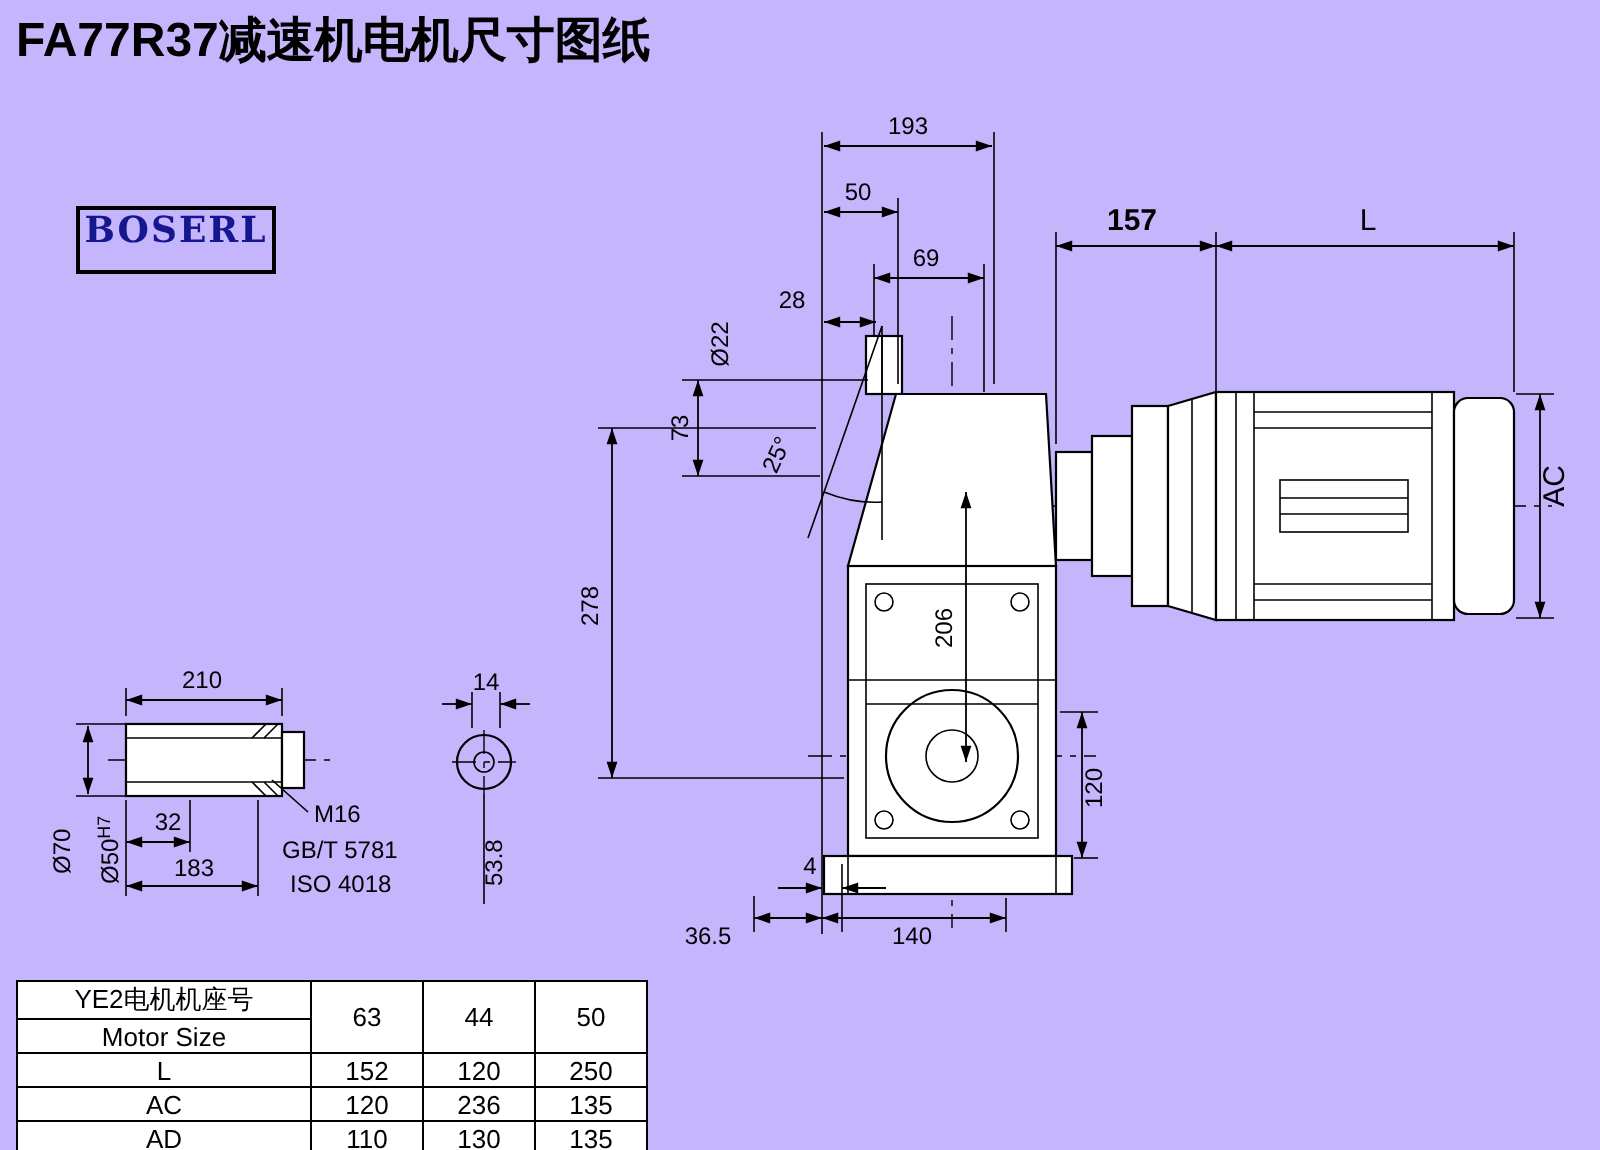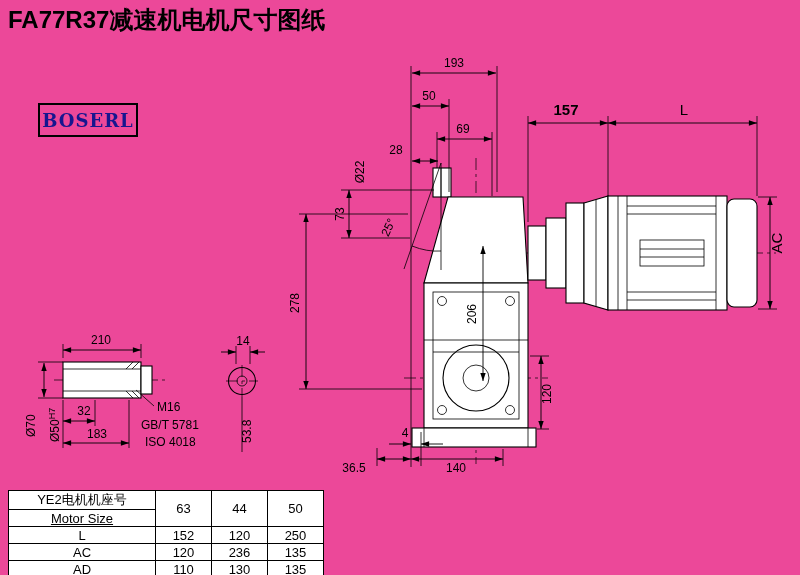--- a/index.html
+++ b/index.html
@@ -1,40 +1,40 @@
 <!DOCTYPE html>
 <html><head>
 <meta charset="utf-8">
 <style>
   html,body{margin:0;padding:0;background:#fff;}
-  .canvas{position:relative;width:800px;height:575px;background:#ec4899;overflow:hidden;
+  .canvas{position:relative;width:800px;height:575px;background:#c4b5fd;overflow:hidden;
           font-family:"Liberation Sans",sans-serif;color:#000;}
   .page-title{position:absolute;left:8px;top:4px;font-size:24px;font-weight:700;
               letter-spacing:0px;white-space:nowrap;}
   .brand-box{position:absolute;left:38px;top:103px;width:96px;height:30px;border:2px solid #000;
-             display:flex;align-items:center;justify-content:center;}
+             display:flex;justify-content:center;}
   .brand-text{font-family:"DejaVu Serif","Liberation Serif",serif;font-weight:700;font-size:18px;
               color:#16168f;letter-spacing:1px;}
   svg.drawing{position:absolute;left:0;top:0;}
   svg.drawing text{font-family:"Liberation Sans",sans-serif;font-size:12px;fill:#000;text-anchor:middle;}
   svg.drawing text.big{font-size:15px;}
   svg.drawing text.bold{font-weight:700;}
   svg.drawing text.ta-s{text-anchor:start;}
   .ln{stroke:#000;stroke-width:1.1;fill:none;}
   .fw{stroke:#000;stroke-width:1.1;fill:#fff;}
   .thin{stroke:#000;stroke-width:0.8;fill:none;}
   .cl{stroke:#000;stroke-width:0.7;fill:none;stroke-dasharray:12 4 3 4;}
   .dim{stroke:#000;stroke-width:0.9;fill:none;}
   .spec-table{position:absolute;left:8px;top:490px;border-collapse:collapse;background:#fff;}
   .spec-table td{border:1px solid #000;text-align:center;vertical-align:middle;
                  font-size:13px;padding:0 2px;}
   .spec-table .c0{width:147px;}
   .spec-table .c1{width:56px;}
   .spec-table tr.hr1 td{height:17px;}
-  .spec-table tr.hr2 td{height:16px;text-decoration:underline;}
+  .spec-table tr.hr2 td{height:16px;}
   .spec-table tr.br td{height:16px;}
 </style>
 </head>
 <body>
 
 <div class="canvas">
 
   <div class="page-title">FA77R37减速机电机尺寸图纸</div>
 
   <div class="brand-box">

